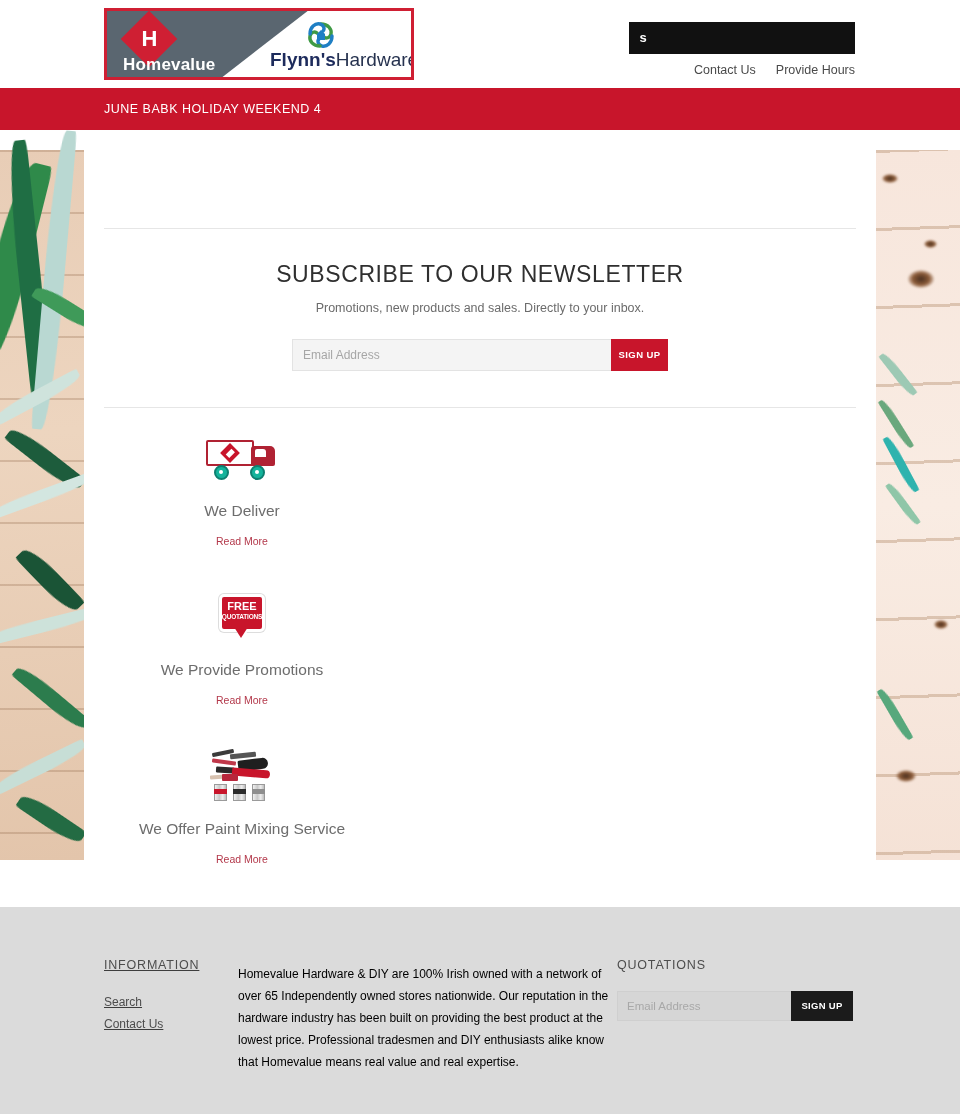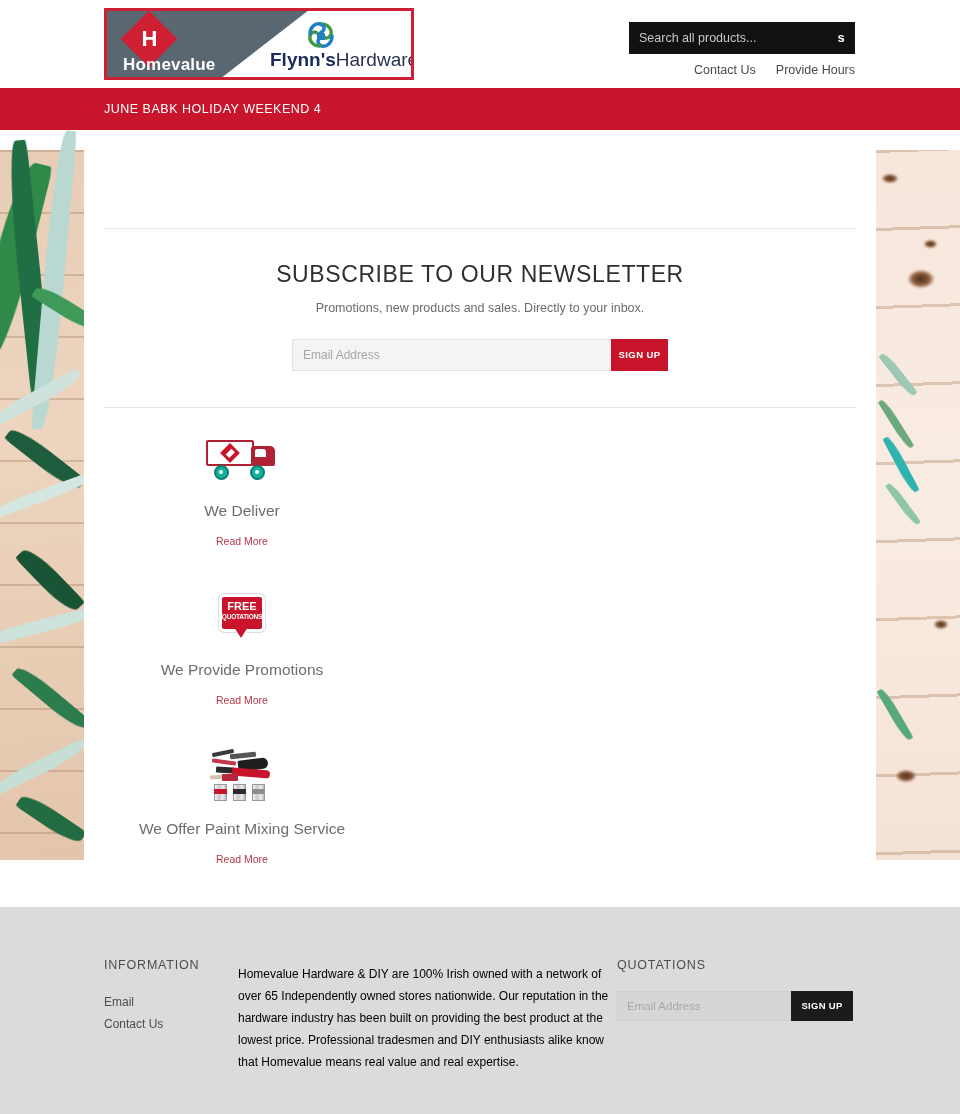--- a/index.html
+++ b/index.html
@@ -354,21 +354,21 @@
     position: relative;
     z-index: 6;
     background: #dbdbdb;
     padding: 50px 0 0;
     height: 254px;
   }
   .footer-inner {
     margin: 0 104px;
     display: flex;
   }
-  .col-info { width: 128px; }
+  .col-info { width: 128px; text-decoration: underline; }
   .col-about { width: 385px; }
   .col-news { flex: 1; }
   .f-head {
     font: 400 12.5px/16px "Liberation Sans", sans-serif;
     color: #4d4d4d;
     letter-spacing: .8px;
     margin-bottom: 18px;
   }
   .f-link {
     display: block;
@@ -456,21 +456,20 @@
         <path d="M4 14 C4 7 9 3 14 4 C18 5 19 9 17 11" fill="none" stroke="#1f7fc4" stroke-width="3.4" stroke-linecap="round"></path>
         <path d="M15 10 L19 14 L19 20 L11 20 L11 14 Z" fill="#1f7fc4"></path>
       </svg>
     </div>
     <div class="logo-flynns">
       <span>Flynn's</span><span class="hw">Hardware</span>
     </div>
   </div>
 
   <div class="search-wrap">
-    <input class="search-input" type="text" placeholder="Search all products..." style="">
     <button class="search-btn">s</button>
   </div>
 
   <div class="toplinks">
     <a href="#">Contact Us</a>
     <a href="#">Provide Hours</a>
   </div>
 </div>
 
 <div class="announce">
@@ -552,21 +551,21 @@
 
   </div>
 </div>
 
 <div class="footer">
 
   <div class="footer-inner">
 
     <div class="col-info">
       <div class="f-head">INFORMATION</div>
-      <a class="f-link" href="#">Email</a>
+      <a class="f-link" href="#">Search</a>
       <a class="f-link" href="#">Contact Us</a>
     </div>
 
     <div class="col-about">
       <p class="f-about">Homevalue Hardware &amp; DIY are 100% Irish owned with a network of over 65 Independently owned stores nationwide. Our reputation in the hardware industry has been built on providing the best product at the lowest price. Professional tradesmen and DIY enthusiasts alike know that Homevalue means real value and real expertise.</p>
     </div>
 
     <div class="col-news">
       <div class="f-head">QUOTATIONS</div>
       <div class="f-news-form">

